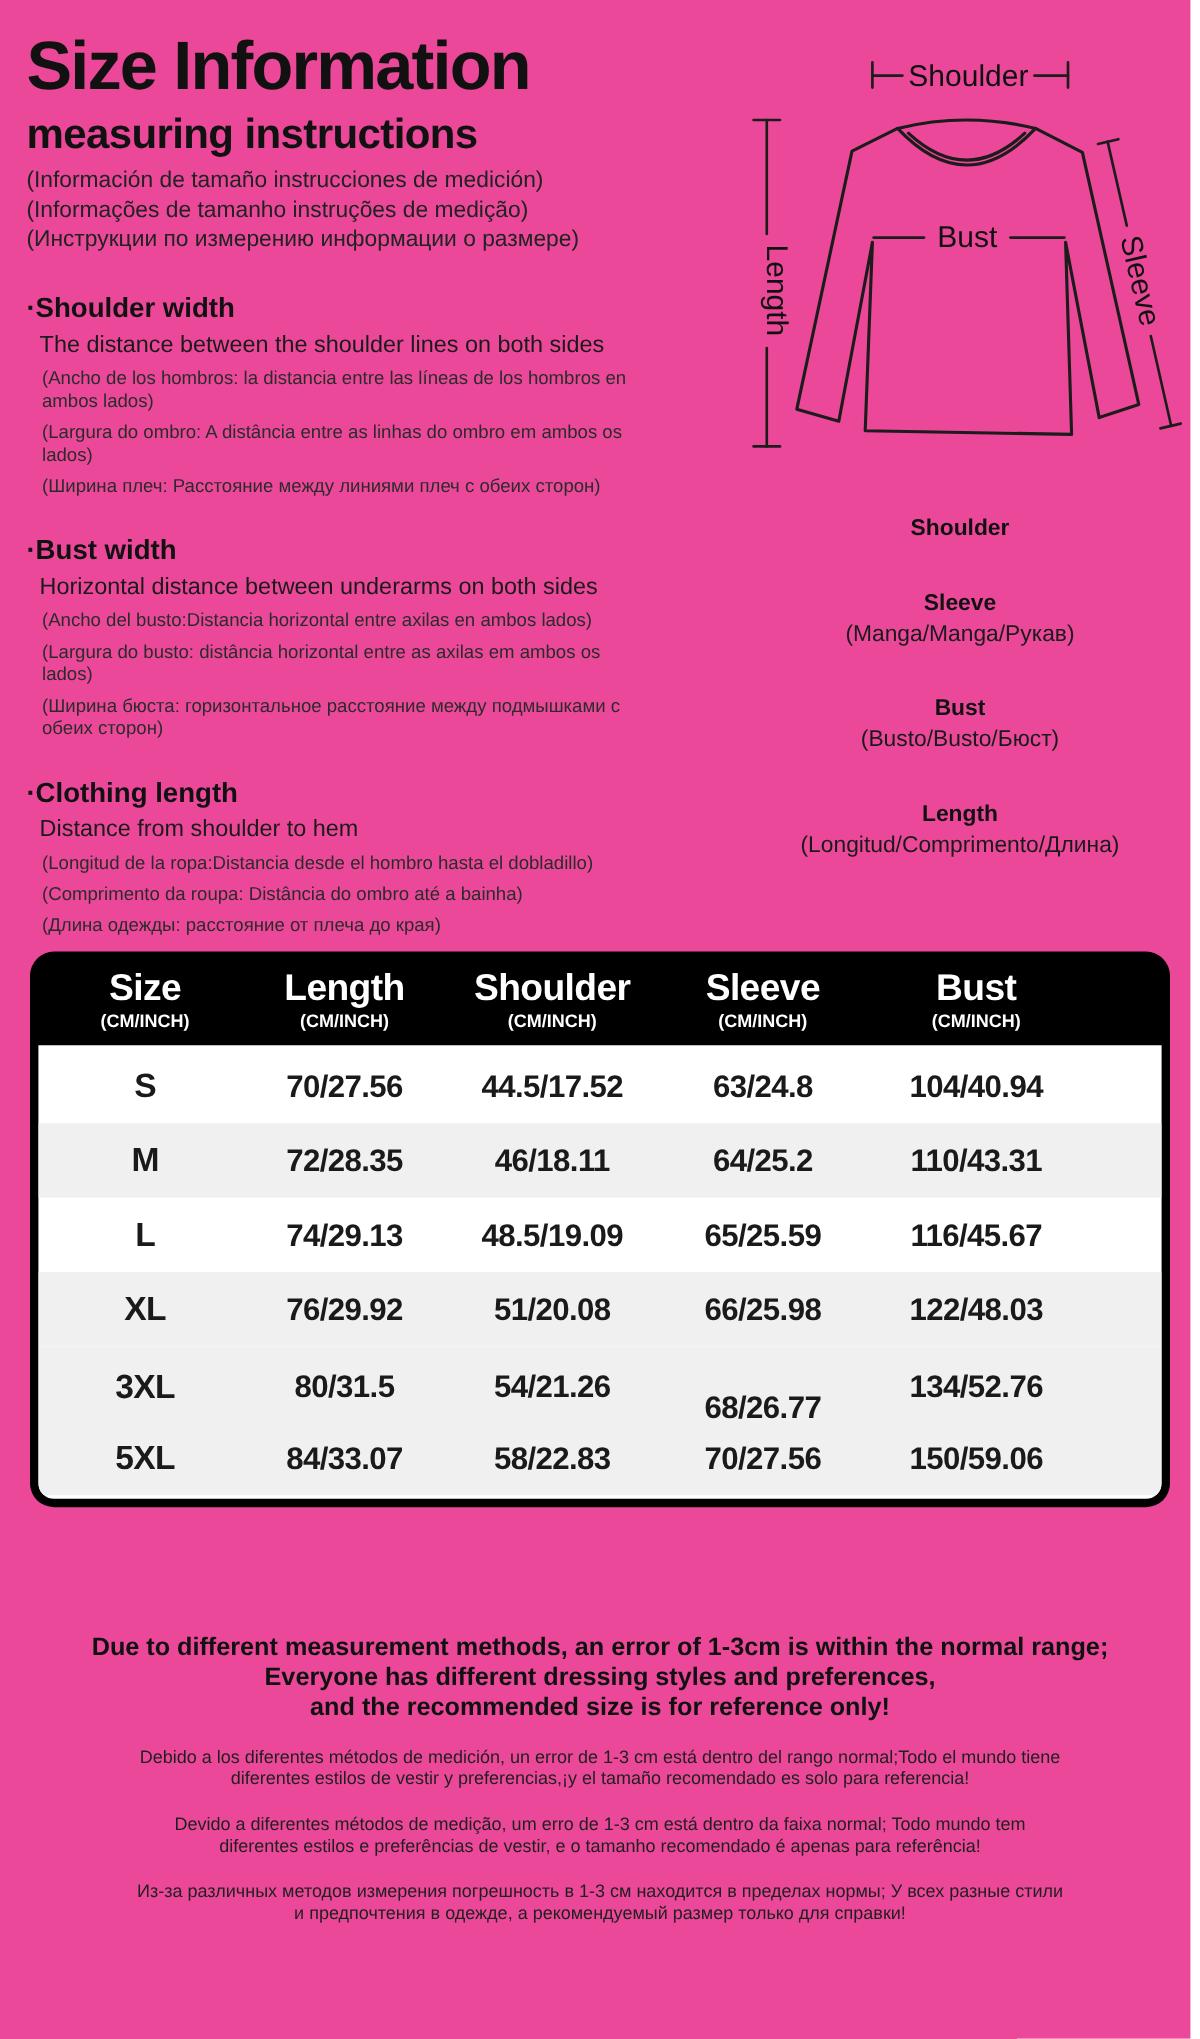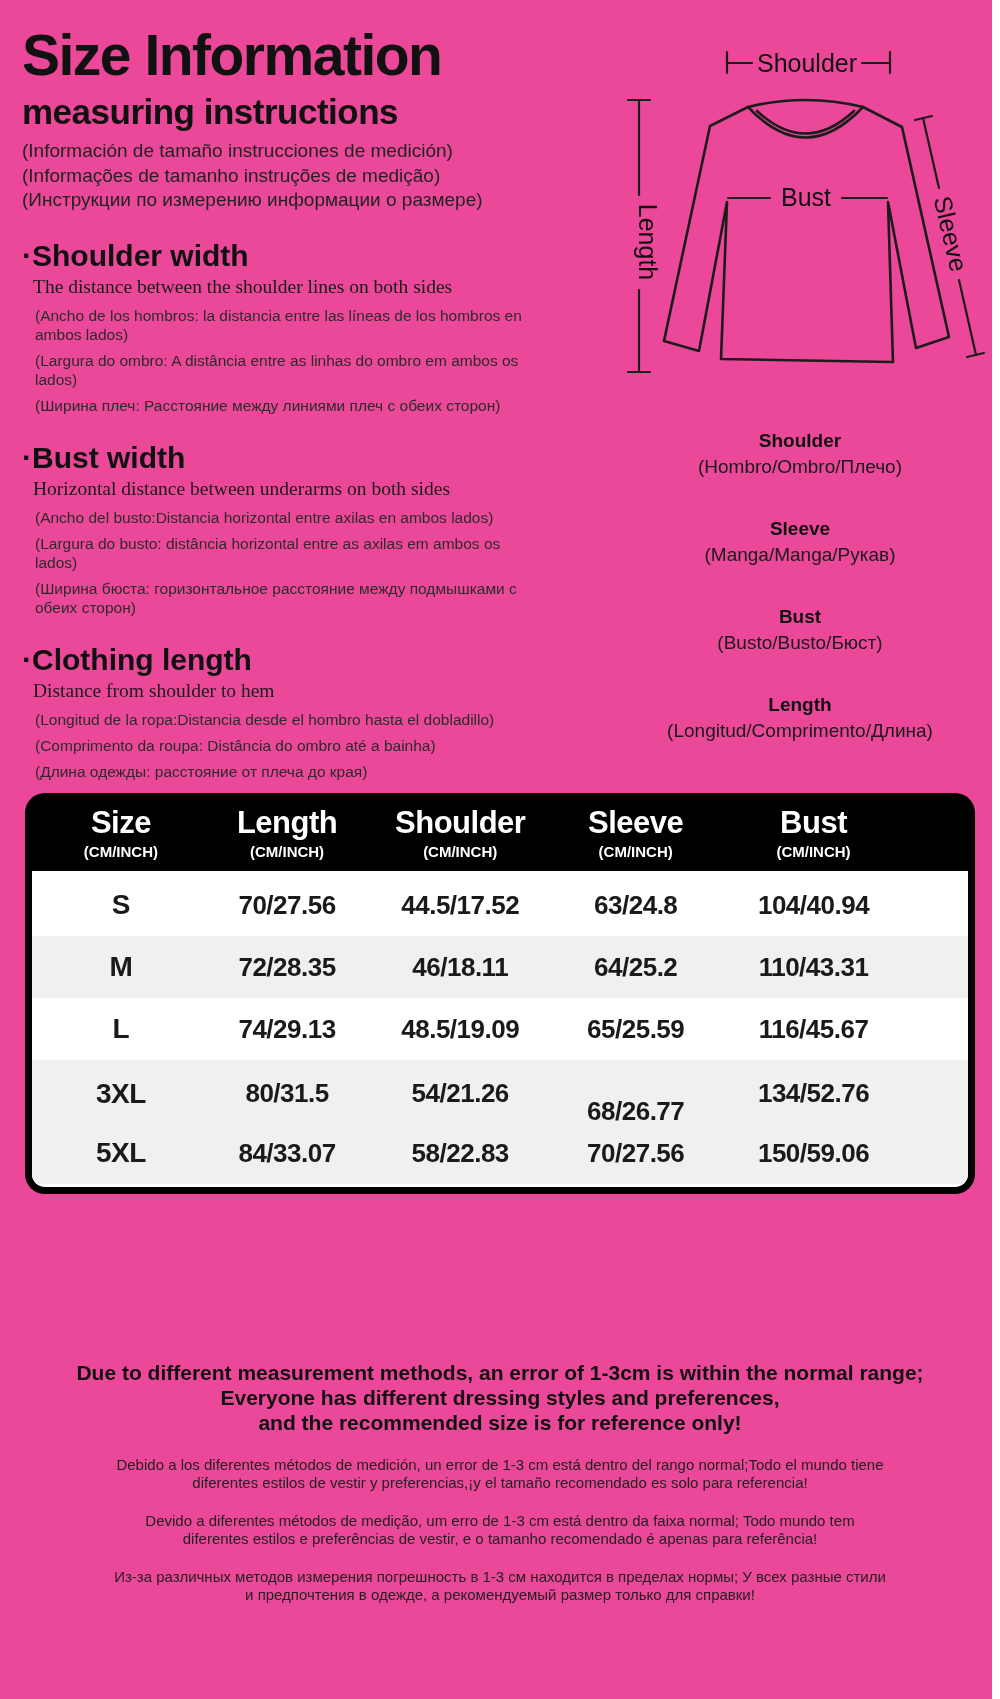--- a/index.html
+++ b/index.html
@@ -8,22 +8,22 @@
     font-family:"Liberation Sans",sans-serif;color:#1a1a1a;overflow:hidden;
   }
   
   .intro{position:absolute;left:22px;top:24px;width:545px;}
   .title{font-size:57px;font-weight:bold;letter-spacing:-1.5px;line-height:1.12;color:#111;}
   .subtitle{font-size:35px;font-weight:bold;letter-spacing:-0.5px;line-height:1.15;margin-top:4px;color:#111;}
   .subtitle-trans{margin-top:7px;}
   .subtitle-trans div{font-size:19px;line-height:24.5px;color:#222;}
   
   .section{margin-top:26px;}
-  .section-heading{font-size:30px;font-weight:bold;line-height:34px;color:#111;}
-  .section-desc{font-size:19.5px;line-height:24px;margin:2px 0 0 11px;color:#1a1a1a;font-family:Liberation Serif, serif;}
+  .section-heading{font-size:23px;font-weight:bold;line-height:34px;color:#111;}
+  .section-desc{font-size:19.5px;line-height:24px;margin:2px 0 0 11px;color:#1a1a1a;}
   .section-trans{margin:7px 0 0 13px;font-size:15.5px;line-height:19px;color:#2b2b2b;max-width:505px;}
   
   .diagram{position:absolute;left:560px;top:10px;width:440px;height:375px;}
   .diagram svg{display:block;width:100%;height:100%;}
   .shirt-line{fill:none;stroke:#1c1c1c;stroke-width:2.6;stroke-linejoin:round;stroke-linecap:round;}
   .dim-line{stroke:#1c1c1c;stroke-width:2.2;stroke-linecap:round;}
   .dim-text{font-family:"Liberation Sans",sans-serif;font-size:25px;fill:#111;}
   
   .legend{position:absolute;left:620px;top:430px;width:360px;text-align:center;}
   .legend-item{margin-bottom:40px;}
@@ -129,21 +129,20 @@
       <line class="dim-line" x1="407" y1="347" x2="424" y2="343"></line>
       <line class="dim-line" x1="363" y1="108" x2="379" y2="178"></line>
       <line class="dim-line" x1="399" y1="270" x2="416" y2="345"></line>
       <text class="dim-text" x="390" y="232" text-anchor="middle" transform="rotate(77 390 224)">Sleeve</text>
     </svg>
   </div>
 
   <div class="legend">
     <div class="legend-item">
       <div class="legend-name">Shoulder</div>
-      <div class="legend-trans">(Hombro/Ombro/Плечо)</div>
     </div>
     <div class="legend-item">
       <div class="legend-name">Sleeve</div>
       <div class="legend-trans">(Manga/Manga/Рукав)</div>
     </div>
     <div class="legend-item">
       <div class="legend-name">Bust</div>
       <div class="legend-trans">(Busto/Busto/Бюст)</div>
     </div>
     <div class="legend-item">
@@ -195,20 +194,28 @@
       </div>
       <div class="tgrid tr">
         <div class="td td-size" style="color: rgb(26, 26, 26);">L</div>
         <div class="td" style="color: rgb(26, 26, 26);">74/29.13</div>
         <div class="td" style="color: rgb(26, 26, 26);">48.5/19.09</div>
         <div class="td" style="color: rgb(26, 26, 26);">65/25.59</div>
         <div class="td" style="color: rgb(26, 26, 26);">116/45.67</div>
         <div></div>
       </div>
       <div class="tgrid tr striped" style="background: rgb(240, 240, 240);">
+        <div class="td td-size" style="color: rgb(26, 26, 26);">XL</div>
+        <div class="td" style="color: rgb(26, 26, 26);">76/29.92</div>
+        <div class="td" style="color: rgb(26, 26, 26);">51/20.08</div>
+        <div class="td" style="color: rgb(26, 26, 26);">66/25.98</div>
+        <div class="td" style="color: rgb(26, 26, 26);">122/48.03</div>
+        <div></div>
+      </div>
+      <div class="tgrid tr striped" style="background: rgb(240, 240, 240);">
         <div class="td td-size" style="color: rgb(26, 26, 26);">3XL</div>
         <div class="td" style="color: rgb(26, 26, 26);">80/31.5</div>
         <div class="td" style="color: rgb(26, 26, 26);">54/21.26</div>
         <div class="td" style="color: rgb(26, 26, 26); margin-top: 36px;">68/26.77</div>
         <div class="td" style="color: rgb(26, 26, 26);">134/52.76</div>
         <div></div>
       </div>
       <div class="tgrid tr striped" style="background: rgb(240, 240, 240);">
         <div class="td td-size" style="color: rgb(26, 26, 26);">5XL</div>
         <div class="td" style="color: rgb(26, 26, 26);">84/33.07</div>

